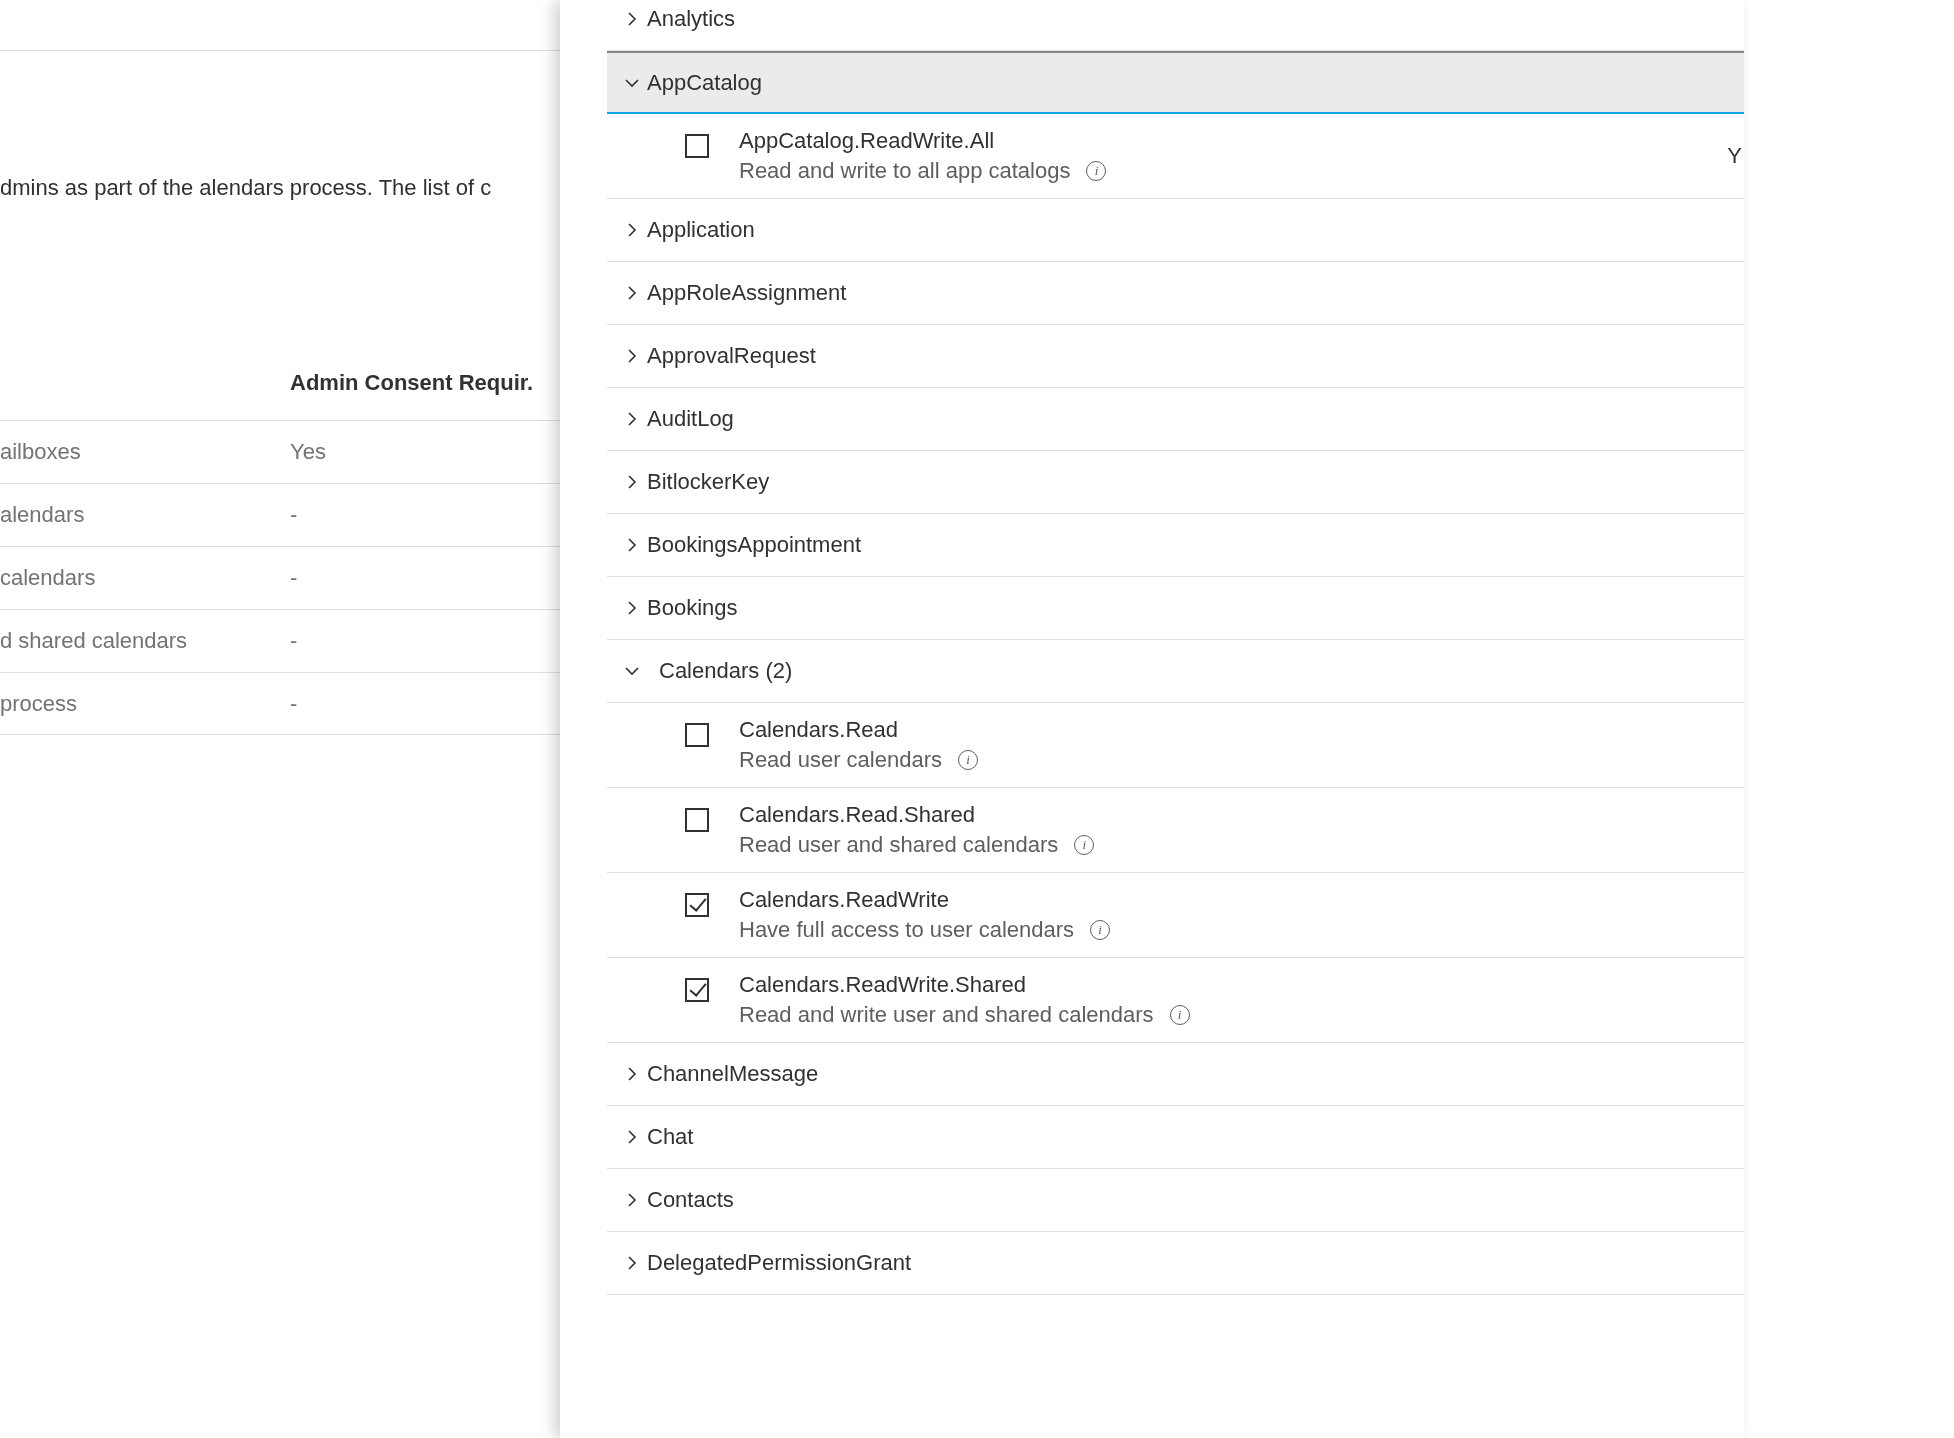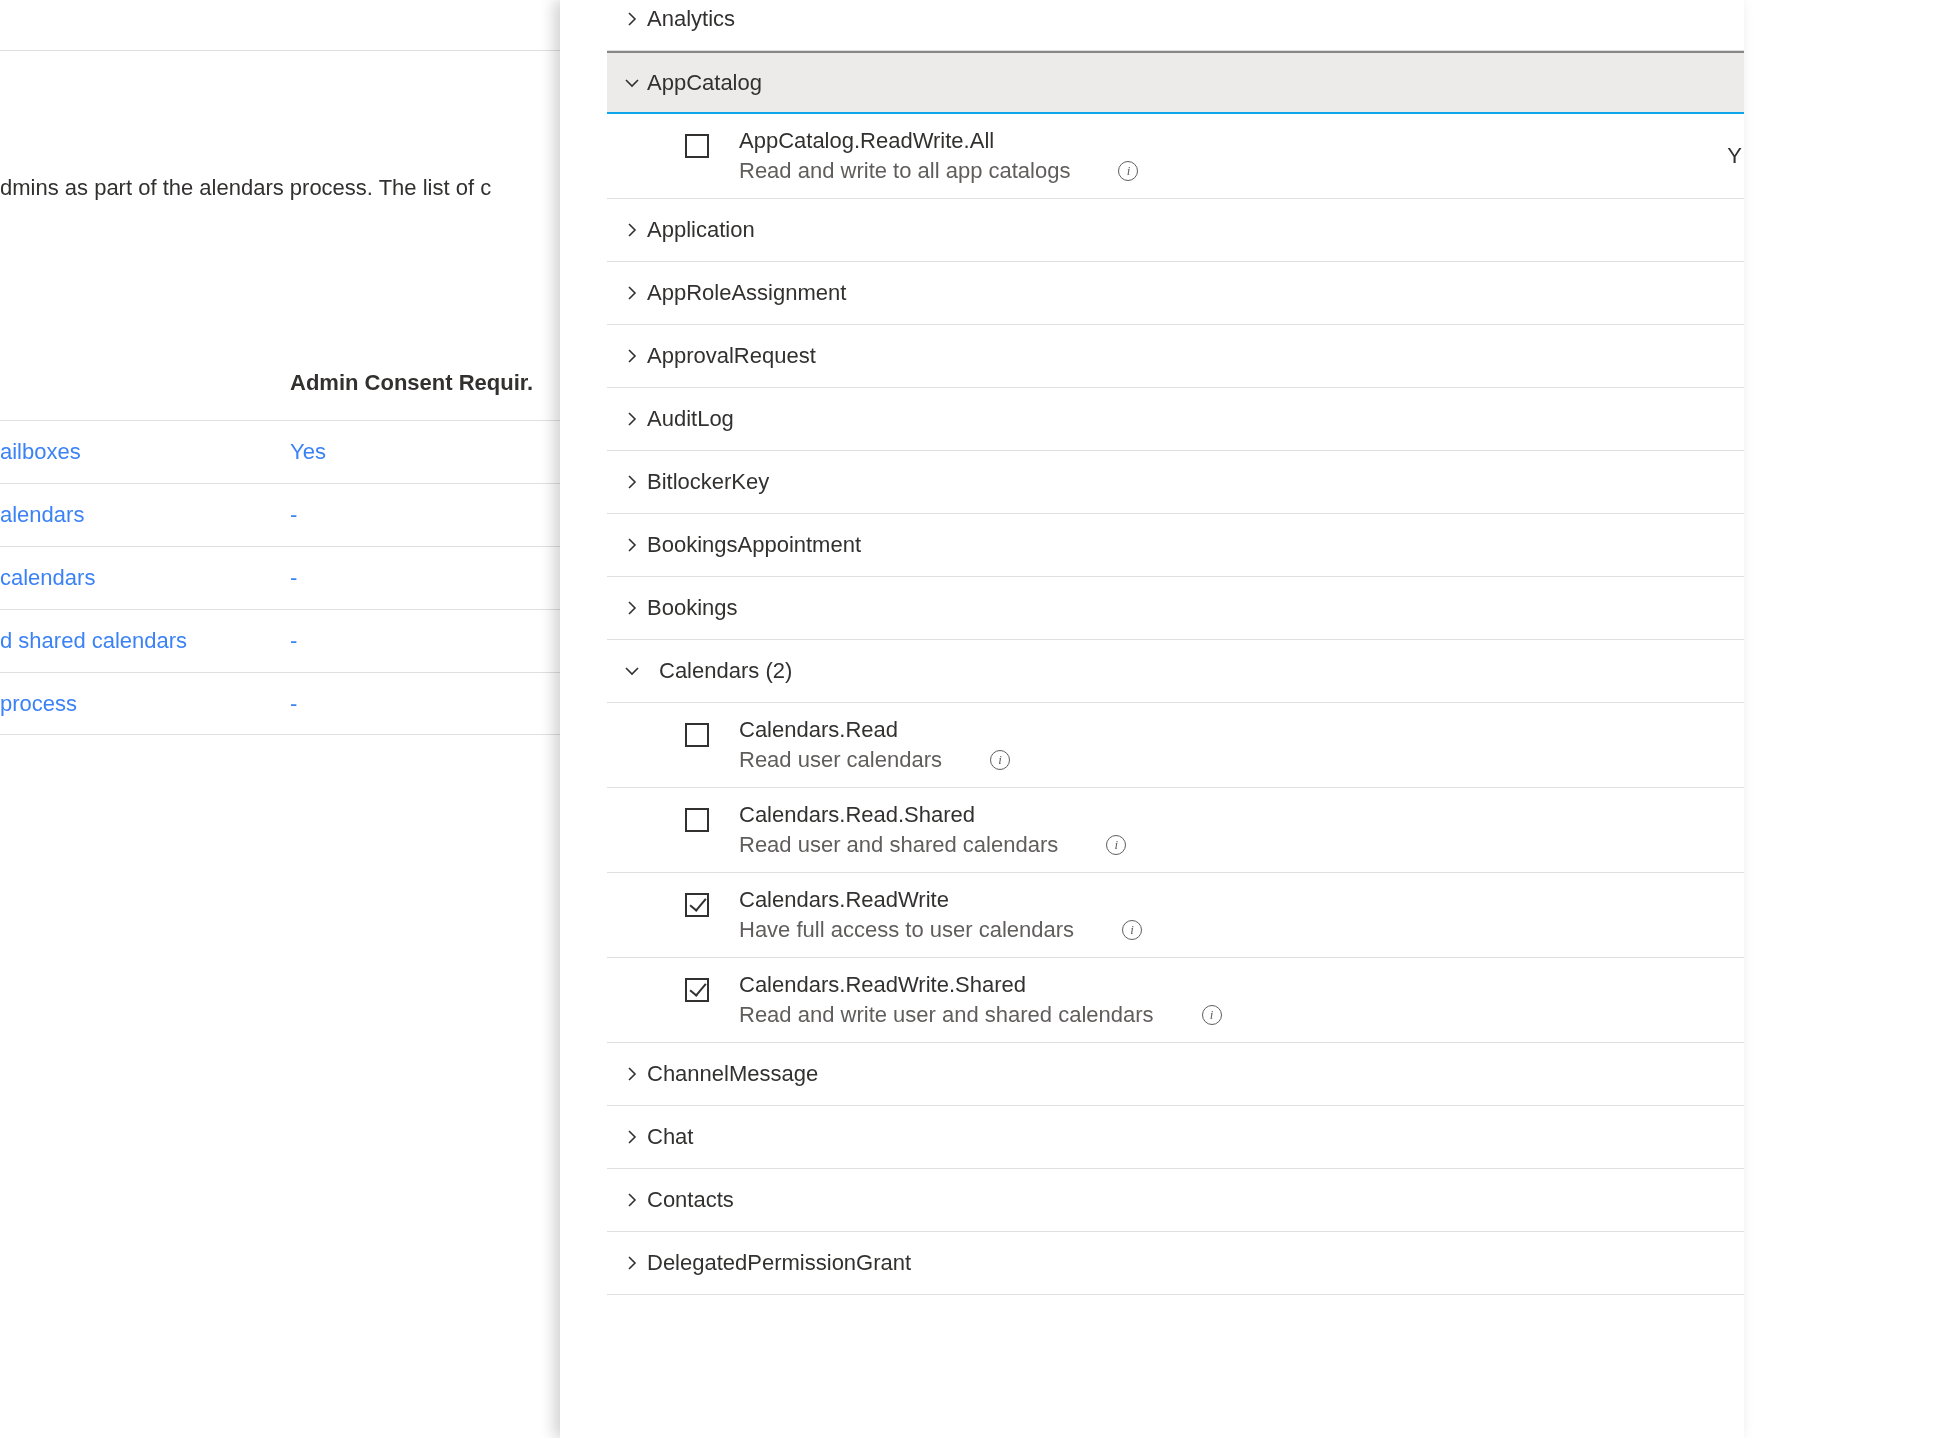--- a/index.html
+++ b/index.html
@@ -48,21 +48,21 @@
     left: 0;
     top: 420px;
     width: 560px;
   }
   .bg-row {
     height: 63px;
     border-top: 1px solid #e1dfdd;
     display: flex;
     align-items: center;
     font-size: 22px;
-    color: #3b82f6;
+    color: #737373;
   }
   .bg-row:last-child { border-bottom: 1px solid #e1dfdd; }
   .bg-row .c1 {
     width: 290px;
     white-space: nowrap;
     overflow: hidden;
   }
   .bg-row .c2 {
     flex: 1;
   }
@@ -144,21 +144,20 @@
   .perm-name {
     font-size: 22px;
     color: #323130;
   }
   .perm-desc {
     font-size: 22px;
     color: #605e5c;
     margin-top: 4px;
     display: flex;
     align-items: center;
-    gap: 32px;
   }
   .info-icon {
     width: 20px;
     height: 20px;
     border: 1.5px solid #605e5c;
     border-radius: 50%;
     margin-left: 16px;
     flex-shrink: 0;
     display: inline-flex;
     align-items: center;

